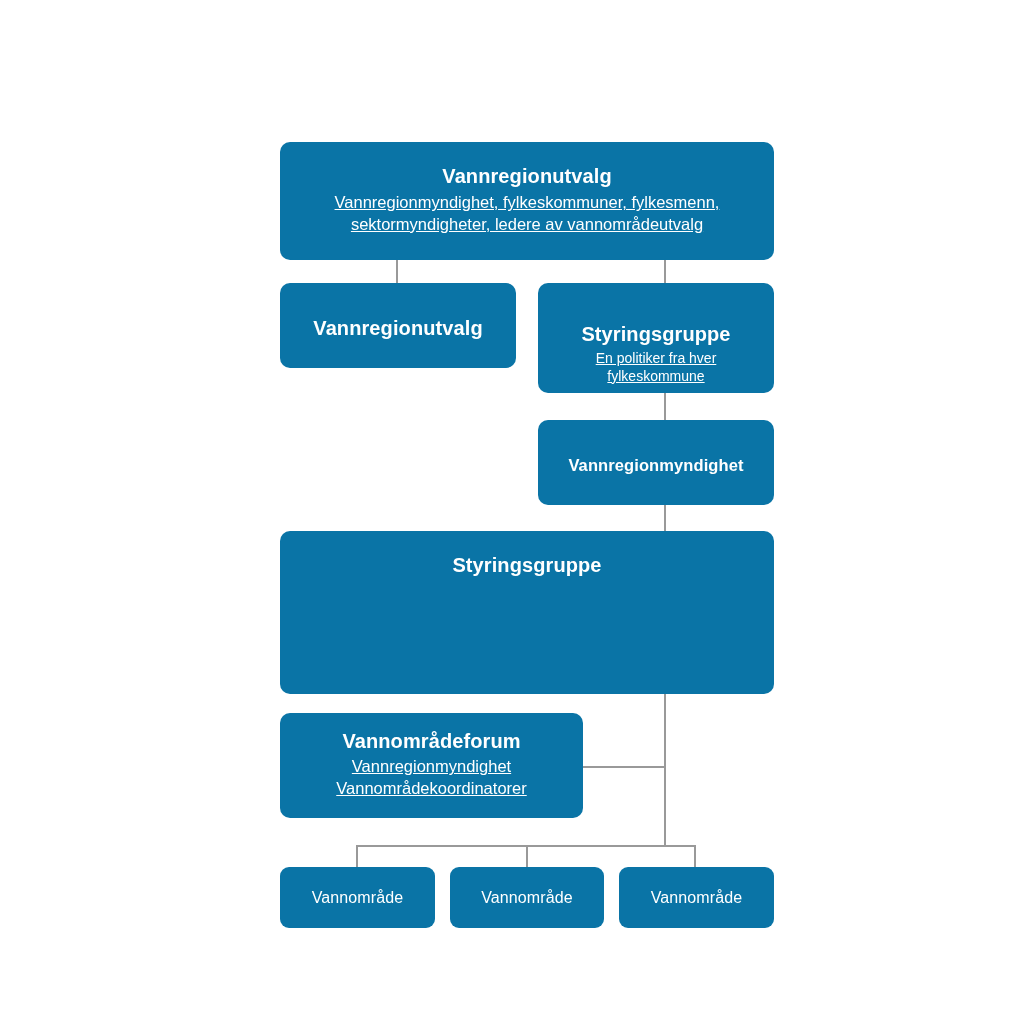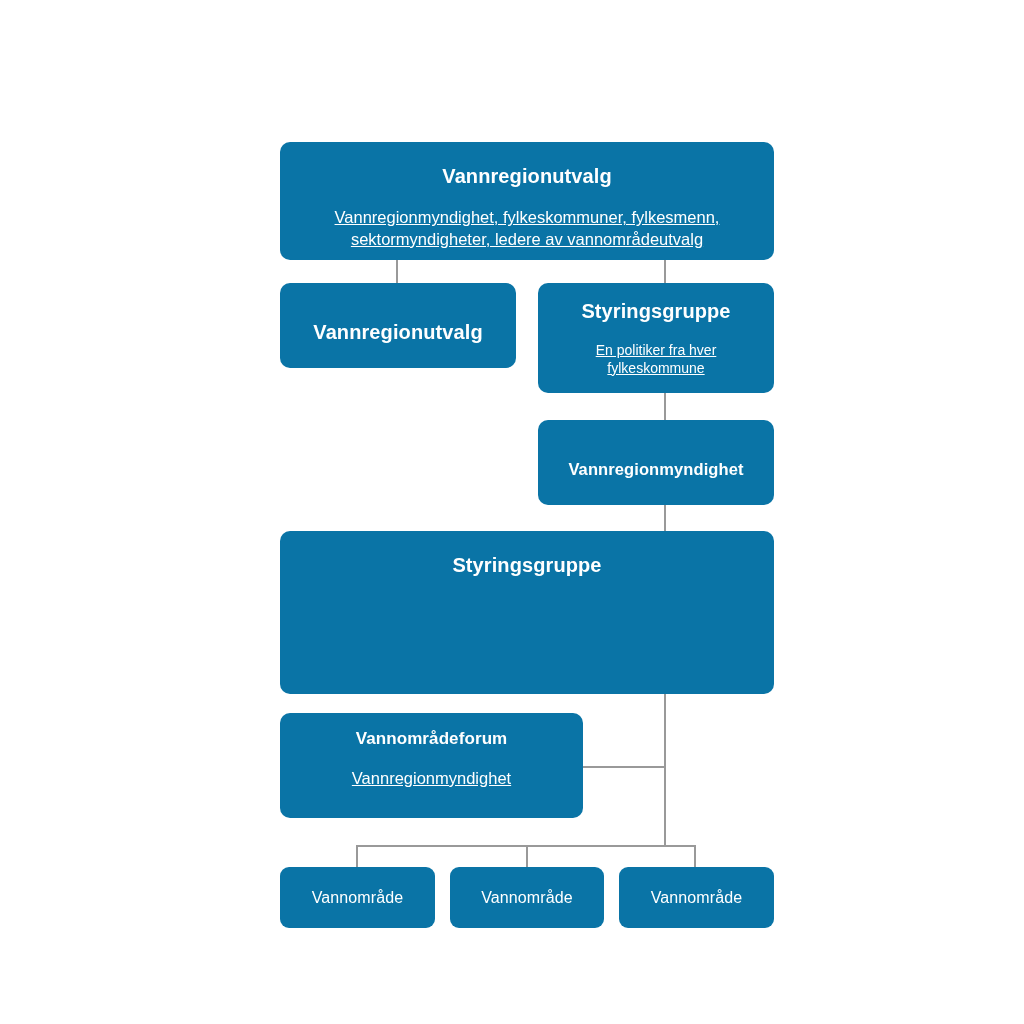--- a/index.html
+++ b/index.html
@@ -37,23 +37,22 @@
     position: absolute;
     background: #0a74a6;
     border-radius: 10px;
     box-sizing: border-box;
     display: flex;
     flex-direction: column;
     align-items: center;
     justify-content: flex-start;
     color: #ffffff;
     text-align: center;
-    padding: 16px 14px;
+    padding: 8px 14px;
     z-index: 2;
-    gap: 15px;
   }
   .node .title {
     font-weight: bold;
     line-height: 1.22;
     letter-spacing: .1px;
   }
   .node .sub {
     font-weight: normal;
     line-height: 1.30;
     margin-top: 2px;
@@ -104,21 +103,21 @@
   }
   #node-arbeidsgruppe .title { font-size: 20px; }
   #node-arbeidsgruppe .sub   { font-size: 16.5px; margin-top: 4px; }
 
   
   #node-vannomradeforum {
     left: 280px; top: 713px; width: 303px; height: 105px;
     justify-content: flex-start;
     padding-top: 16px;
   }
-  #node-vannomradeforum .title { font-size: 17px; }
+  #node-vannomradeforum .title { font-size: 20px; }
   #node-vannomradeforum .sub   { font-size: 16.5px; margin-top: 3px; }
 
   
   .leaf {
     top: 867px; height: 61px;
     justify-content: center;
     border-radius: 9px;
   }
   .leaf .title { font-size: 16px; font-weight: normal; }
   #node-vannomrade-1 { left: 280px; width: 155px; }
@@ -166,21 +165,21 @@
     <div class="title">Vannregionmyndighet</div>
   </div>
 
   <div class="node" id="node-arbeidsgruppe">
     <div class="title">Styringsgruppe</div>
   </div>
 
   <div class="node" id="node-vannomradeforum">
     <div class="title">Vannområdeforum</div>
     <div class="sub">Vannregionmyndighet</div>
-    <div class="sub" style="margin-top:12px">Vannområdekoordinatorer</div>
+    <div class="sub" style="margin-top:0">Vannområdekoordinatorer</div>
   </div>
 
   <div class="node leaf" id="node-vannomrade-1">
     <div class="title">Vannområde</div>
   </div>
 
   <div class="node leaf" id="node-vannomrade-2">
     <div class="title">Vannområde</div>
   </div>
 

